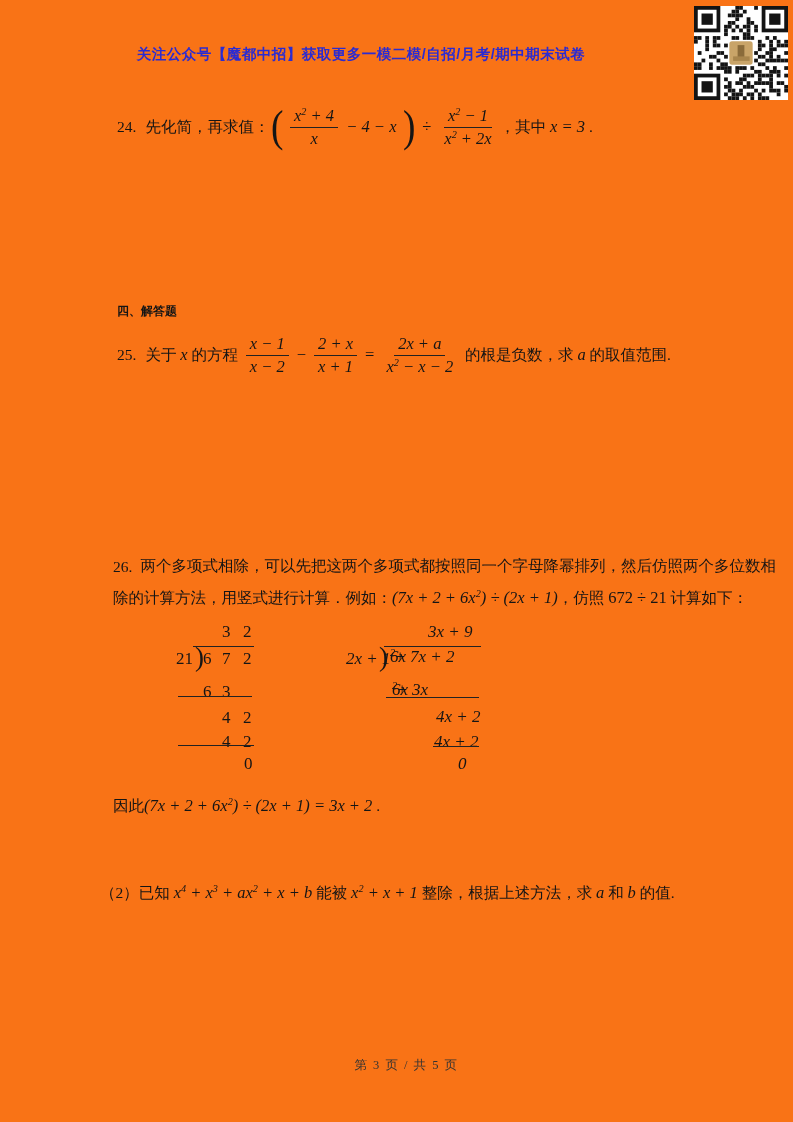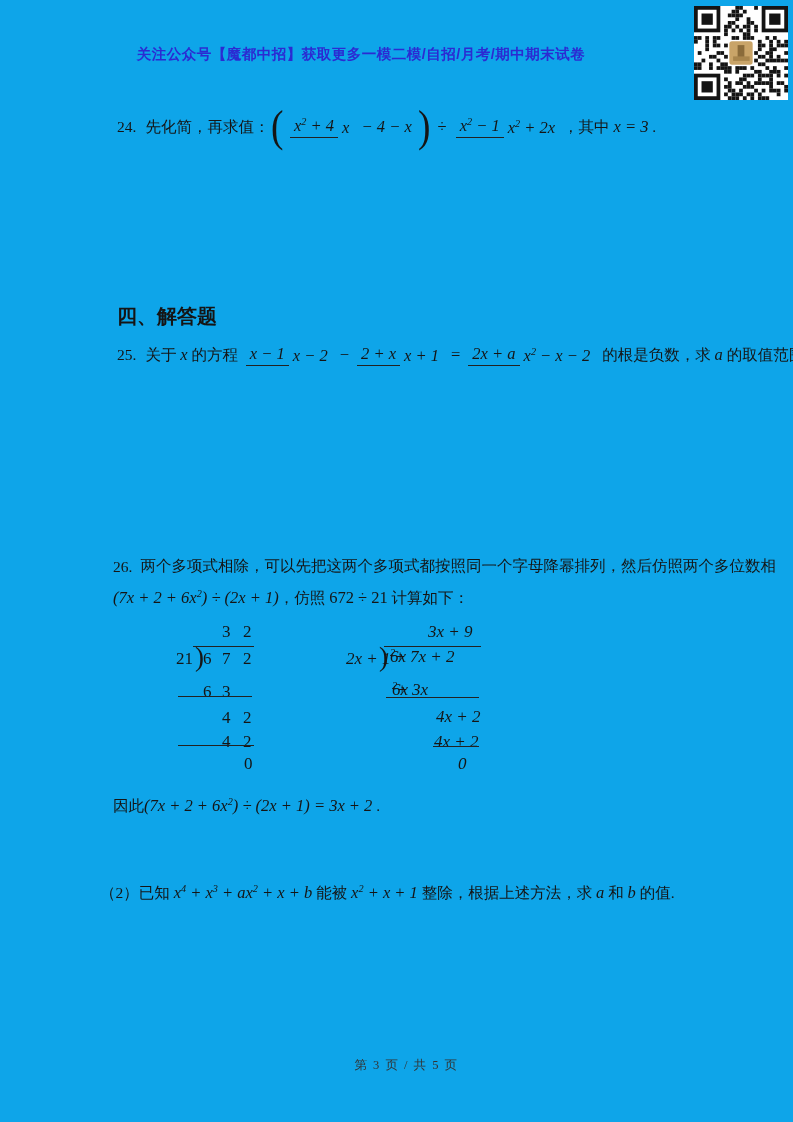--- a/index.html
+++ b/index.html
@@ -1,39 +1,39 @@
 <!DOCTYPE html>
 <html><head>
 <meta charset="utf-8">
 <style>
   html,body{margin:0;padding:0;background:#fff;}
-  .page{position:relative;width:793px;height:1122px;background:#0ea5e9;overflow:hidden;
+  .page{position:relative;width:793px;height:1122px;background:#f97316;overflow:hidden;
         font-family:"Liberation Serif",serif;color:#151515;}
   .abs{position:absolute;}
   .row{display:flex;align-items:center;white-space:pre;}
   .seg{white-space:pre;}
   .cn{font-size:15.5px;}
   .m{font-style:italic;font-size:16.5px;font-family:"Liberation Serif",serif;}
   .up{font-style:normal;font-size:16.5px;}
   .sup{font-size:0.62em;vertical-align:super;line-height:0;font-style:italic;}
   .bold{font-weight:bold;}
   
   .banner{left:0;top:45px;width:722px;text-align:center;
           font-family:"Liberation Sans",sans-serif;font-weight:bold;
           font-size:14.5px;color:#2b2bd2;letter-spacing:0.5px;}
   .qr{left:692px;top:6px;width:98px;height:94px;}
   .qr svg{width:100%;height:100%;display:block;}
   
-  .frac{display:inline-flex;flex-direction:row;align-items:center;vertical-align:middle;
+  .frac{display:inline-flex;flex-direction:column;align-items:center;vertical-align:middle;
         margin:0 4px;font-style:italic;font-size:16.5px;line-height:1.18;}
   .frac .fnum{padding:0 4px 1px 4px;border-bottom:1.3px solid #222;white-space:pre;}
   .frac .fden{padding:1px 4px 0 4px;white-space:pre;}
   .bigp{font-size:44px;line-height:0.9;font-style:normal;font-weight:300;
         transform:scaleX(0.85);display:inline-block;margin:0 1px;}
-  .sect{left:117px;top:303px;font-size:20px;}
+  .sect{left:117px;top:303px;font-size:12px;}
   
   .ldiv{font-size:17px;}
   .ldiv span{position:absolute;white-space:pre;line-height:1;}
   .rule{position:absolute;border-top:1.3px solid #222;height:0;}
   .dparen{font-size:27px;font-weight:300;}
   .footer{left:10px;top:1057px;width:793px;text-align:center;font-size:12.5px;
           letter-spacing:1.5px;color:#333;}
 </style>
 </head>
 <body>
@@ -278,20 +278,21 @@
     <span class="seg cn"> 的根是负数，求 </span>
     <span class="seg m">a</span>
     <span class="seg cn"> 的取值范围.</span>
   </div>
 
   <div class="abs row" style="left:113px;top:556px;align-items:center;">
     <span class="seg cn" style="margin-right:8px;">26.</span>
     <span class="seg cn">两个多项式相除，可以先把这两个多项式都按照同一个字母降幂排列，然后仿照两个多位数相</span>
   </div>
   <div class="abs row" style="left:113px;top:581px;height:34px;">
+    <span class="seg cn">除的计算方法，用竖式进行计算．例如：</span>
     <span class="seg m"><span class="seg">(7x + 2 + 6x</span><span class="sup">2</span><span class="seg">) ÷ (2x + 1)</span></span>
     <span class="seg cn">，仿照 </span>
     <span class="seg up">672 ÷ 21</span>
     <span class="seg cn"> 计算如下：</span>
   </div>
 
   <div class="abs ldiv" style="left:176px;top:622px;width:130px;height:152px;">
     <span style="left:46px;top:1px;">3</span>
     <span style="left:67px;top:1px;">2</span>
     <div class="rule" style="left:17px;top:24px;width:61px;"></div>

